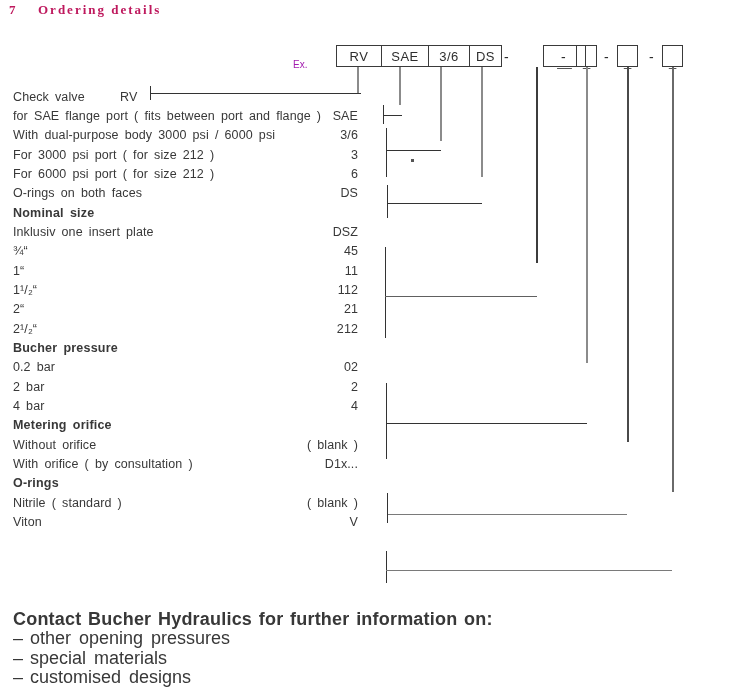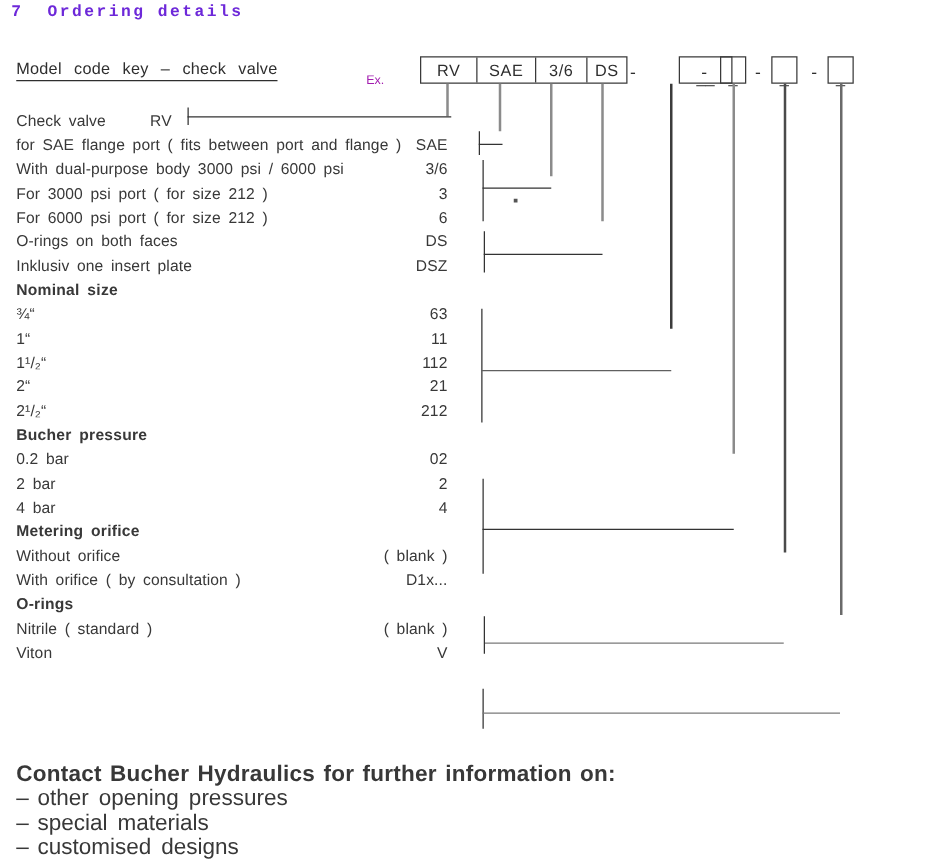--- a/index.html
+++ b/index.html
@@ -1,22 +1,22 @@
 <!DOCTYPE html>
 <html><head>
 <meta charset="utf-8">
 <style>
   html,body{margin:0;padding:0;background:#fff;}
   #page{
     position:relative;width:751px;height:688px;background:#ffffff;overflow:hidden;
     font-family:"Liberation Sans","DejaVu Sans",sans-serif;color:#383838;
   }
   
-  #sec-title{position:absolute;top:2px;left:9px;font-family:Liberation Mono, monospace;
-    font-size:13px;font-weight:700;letter-spacing:2px;color:#6d28d9;white-space:pre;}
+  #sec-title{position:absolute;top:2px;left:9px;font-family:Liberation Serif, serif;
+    font-size:13px;font-weight:700;letter-spacing:2px;color:#be185d;white-space:pre;}
   #sec-num{display:inline-block;width:29px;}
   
   #key-heading{position:absolute;top:47px;left:13px;font-size:13px;color:#2e2e2e;
     word-spacing:6px;letter-spacing:.2px;border-bottom:1px solid #2e2e2e;padding-bottom:2px;}
   #ex-label{position:absolute;top:59px;left:293px;font-size:10px;color:#a21caf;word-spacing:4px;}
   
   #code-strip{position:absolute;top:45px;left:336px;height:22px;display:flex;border:1px solid #3a3a3a;box-sizing:border-box;}
   .code-cell{display:flex;align-items:center;justify-content:center;font-size:13px;color:#2e2e2e;
     border-left:1px solid #3a3a3a;box-sizing:border-box;letter-spacing:.5px;}
   .code-cell:first-child{border-left:none;}
@@ -38,21 +38,20 @@
   .contact-item{position:relative;height:19.5px;display:flex;align-items:center;word-spacing:3px;}
   .contact-item .dash{width:17px;}
 </style>
 </head>
 <body>
 
 <div id="page">
 
   <div id="sec-title"><span id="sec-num">7</span><span>Ordering details</span></div>
 
-  <div id="key-heading">Model code key – check valve</div>
   <div id="ex-label">Ex.</div>
 
   <div id="code-strip">
       <div class="code-cell" style="width: 44px;">RV</div>
       <div class="code-cell" style="width: 47px;">SAE</div>
       <div class="code-cell" style="width: 41px;">3/6</div>
       <div class="code-cell" style="width: 32px;">DS</div>
     </div>
   <div id="blank-boxes">
       <div class="blank-box" style="left: 543px; width: 43px;">__</div>
@@ -85,30 +84,30 @@
         <span class="code">3</span>
       </div>
       <div class="row">
         <span class="lab">For 6000 psi port ( for size 212 )</span>
         <span class="code">6</span>
       </div>
       <div class="row">
         <span class="lab">O-rings on both faces</span>
         <span class="code">DS</span>
       </div>
+      <div class="row header">
+        <span class="lab">Nominal size</span>
+      </div>
       <div class="row">
         <span class="lab">Inklusiv one insert plate</span>
         <span class="code">DSZ</span>
       </div>
-      <div class="row header">
-        <span class="lab">Nominal size</span>
-      </div>
       <div class="row">
         <span class="lab">¾“</span>
-        <span class="code">63</span>
+        <span class="code">45</span>
       </div>
       <div class="row">
         <span class="lab">1“</span>
         <span class="code">11</span>
       </div>
       <div class="row">
         <span class="lab">1¹/₂“</span>
         <span class="code">112</span>
       </div>
       <div class="row">

